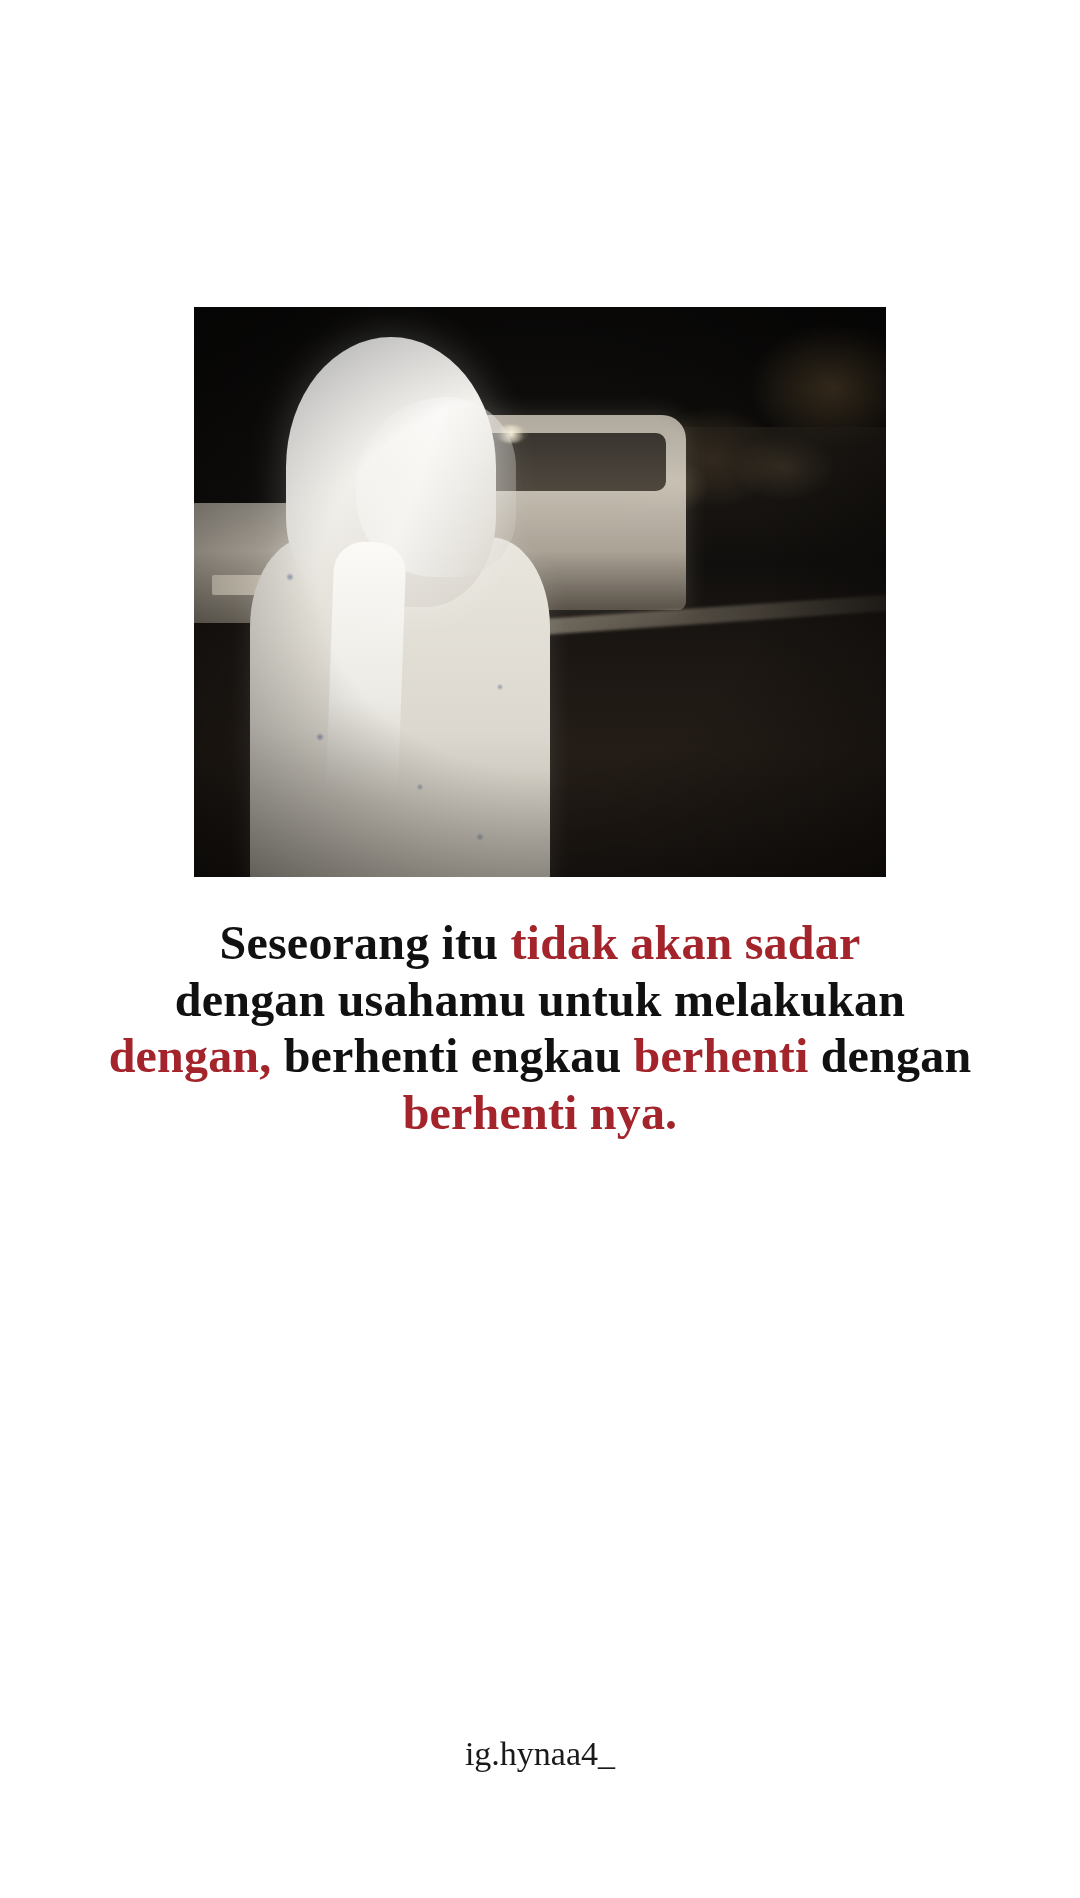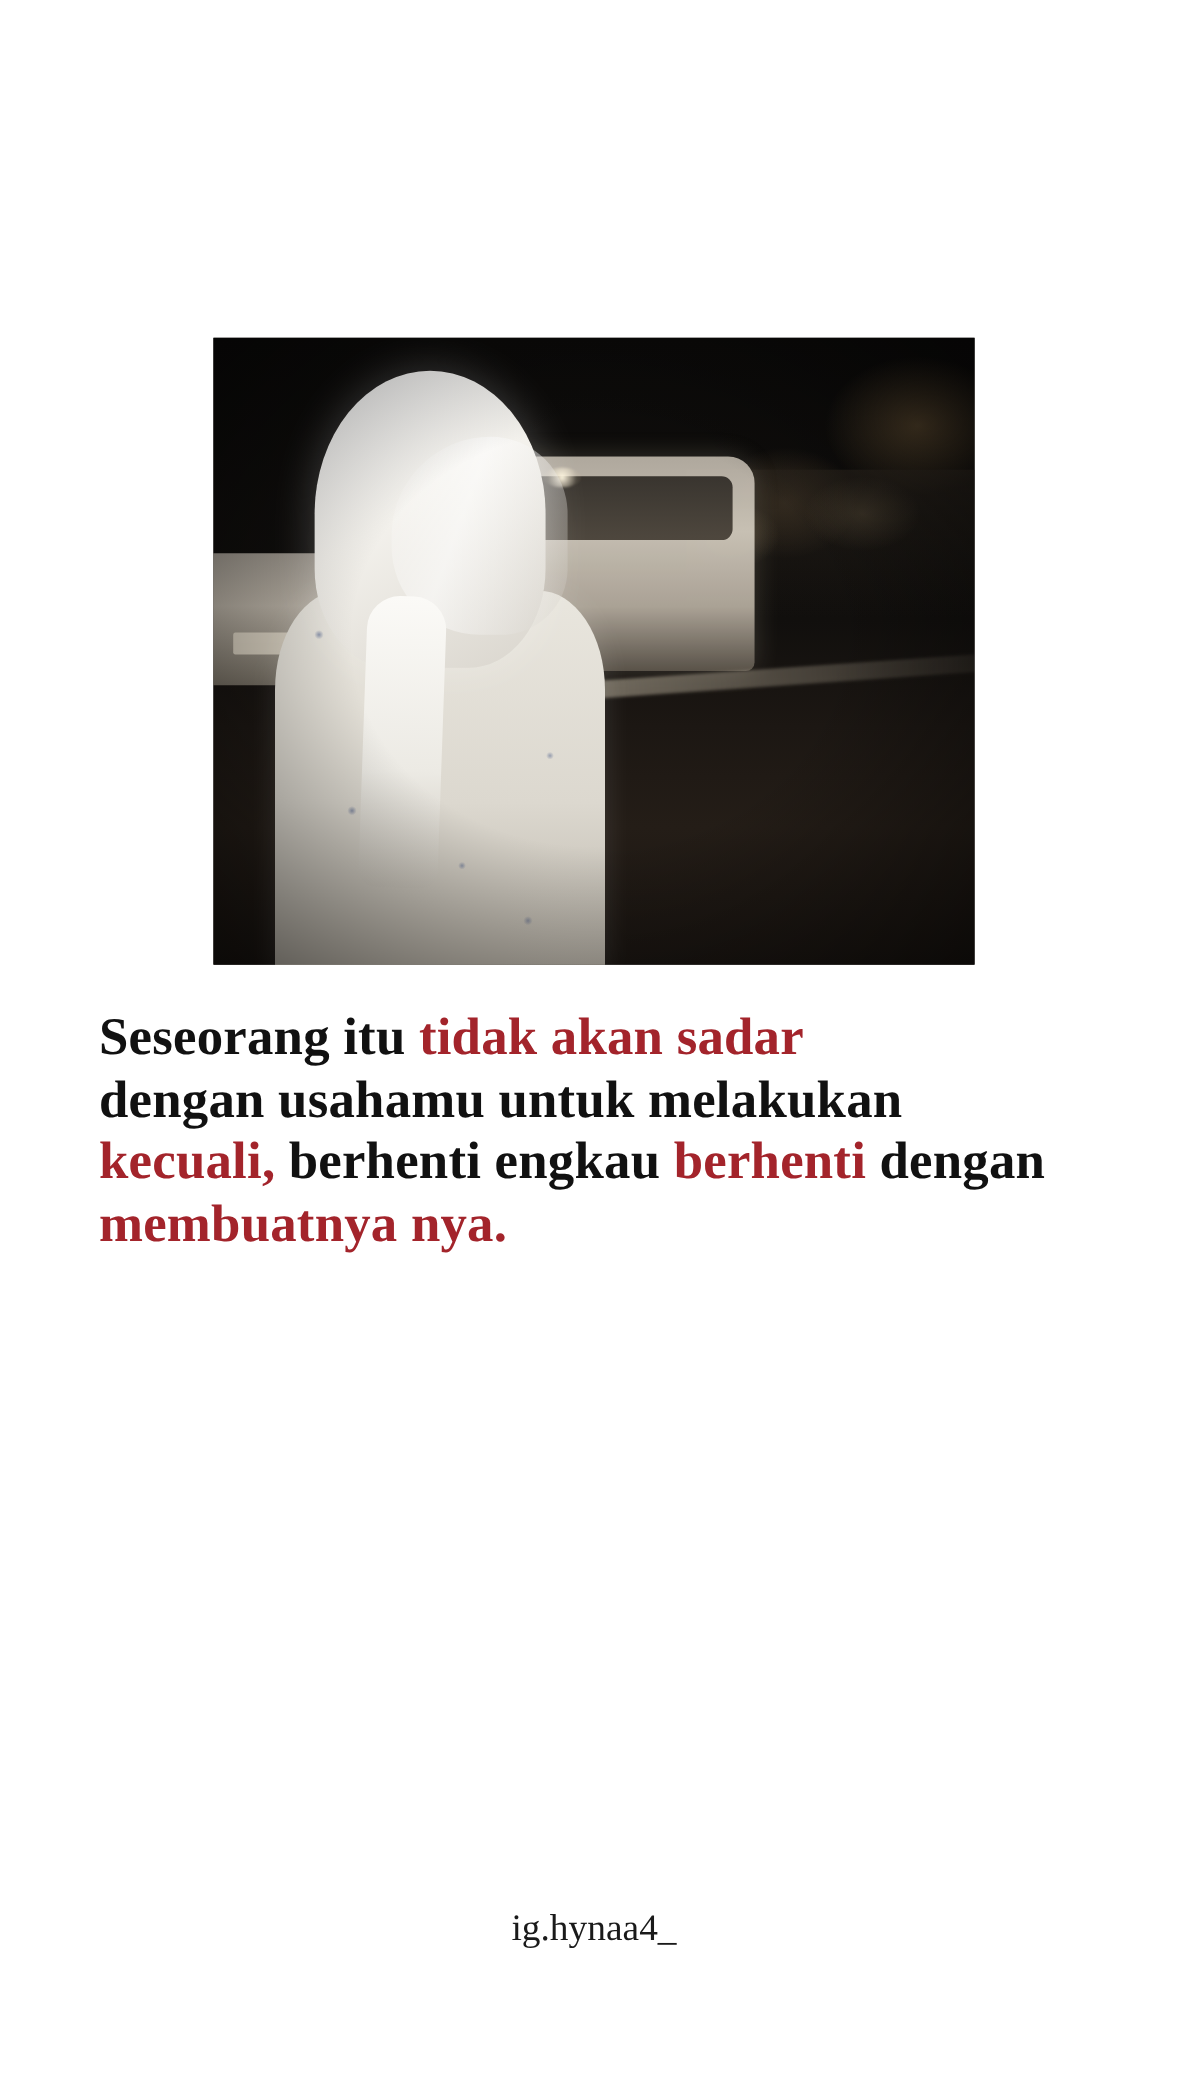--- a/index.html
+++ b/index.html
@@ -189,20 +189,21 @@
     background: radial-gradient(ellipse at 50% 48%, rgba(0,0,0,0) 45%, rgba(0,0,0,0.55) 100%);
     pointer-events: none;
   }
 
   
   .quote {
     position: absolute;
     left: 90px;
     top: 915px;
     width: 900px;
+    text-align: center;
     font-size: 48px;
     line-height: 1.18;
     color: #111111;
     font-family: "Liberation Serif", serif;
     font-weight: 700;
     letter-spacing: 0.2px;
   }
   .quote .hl { color: #a3242b; }
 
   .handle {
@@ -239,19 +240,19 @@
         <div class="hijab-tail"></div>
       </div>
 
       <div class="vignette"></div>
     </div>
   </div>
 
   <div class="quote">
     <span>Seseorang itu </span><span class="hl">tidak akan sadar</span><br>
     <span>dengan usahamu untuk melakukan</span><br>
-    <span class="hl">kecuali,</span><span> berhenti engkau </span><span class="hl">berhenti</span><span> dengan</span><br>
-    <span class="hl">membuatnya nya.</span>
+    <span class="hl">dengan,</span><span> berhenti engkau </span><span class="hl">berhenti</span><span> dengan</span><br>
+    <span class="hl">berhenti nya.</span>
   </div>
 
   <div class="handle">ig.hynaa4_</div>
 
 </div>
 
 </body></html>

